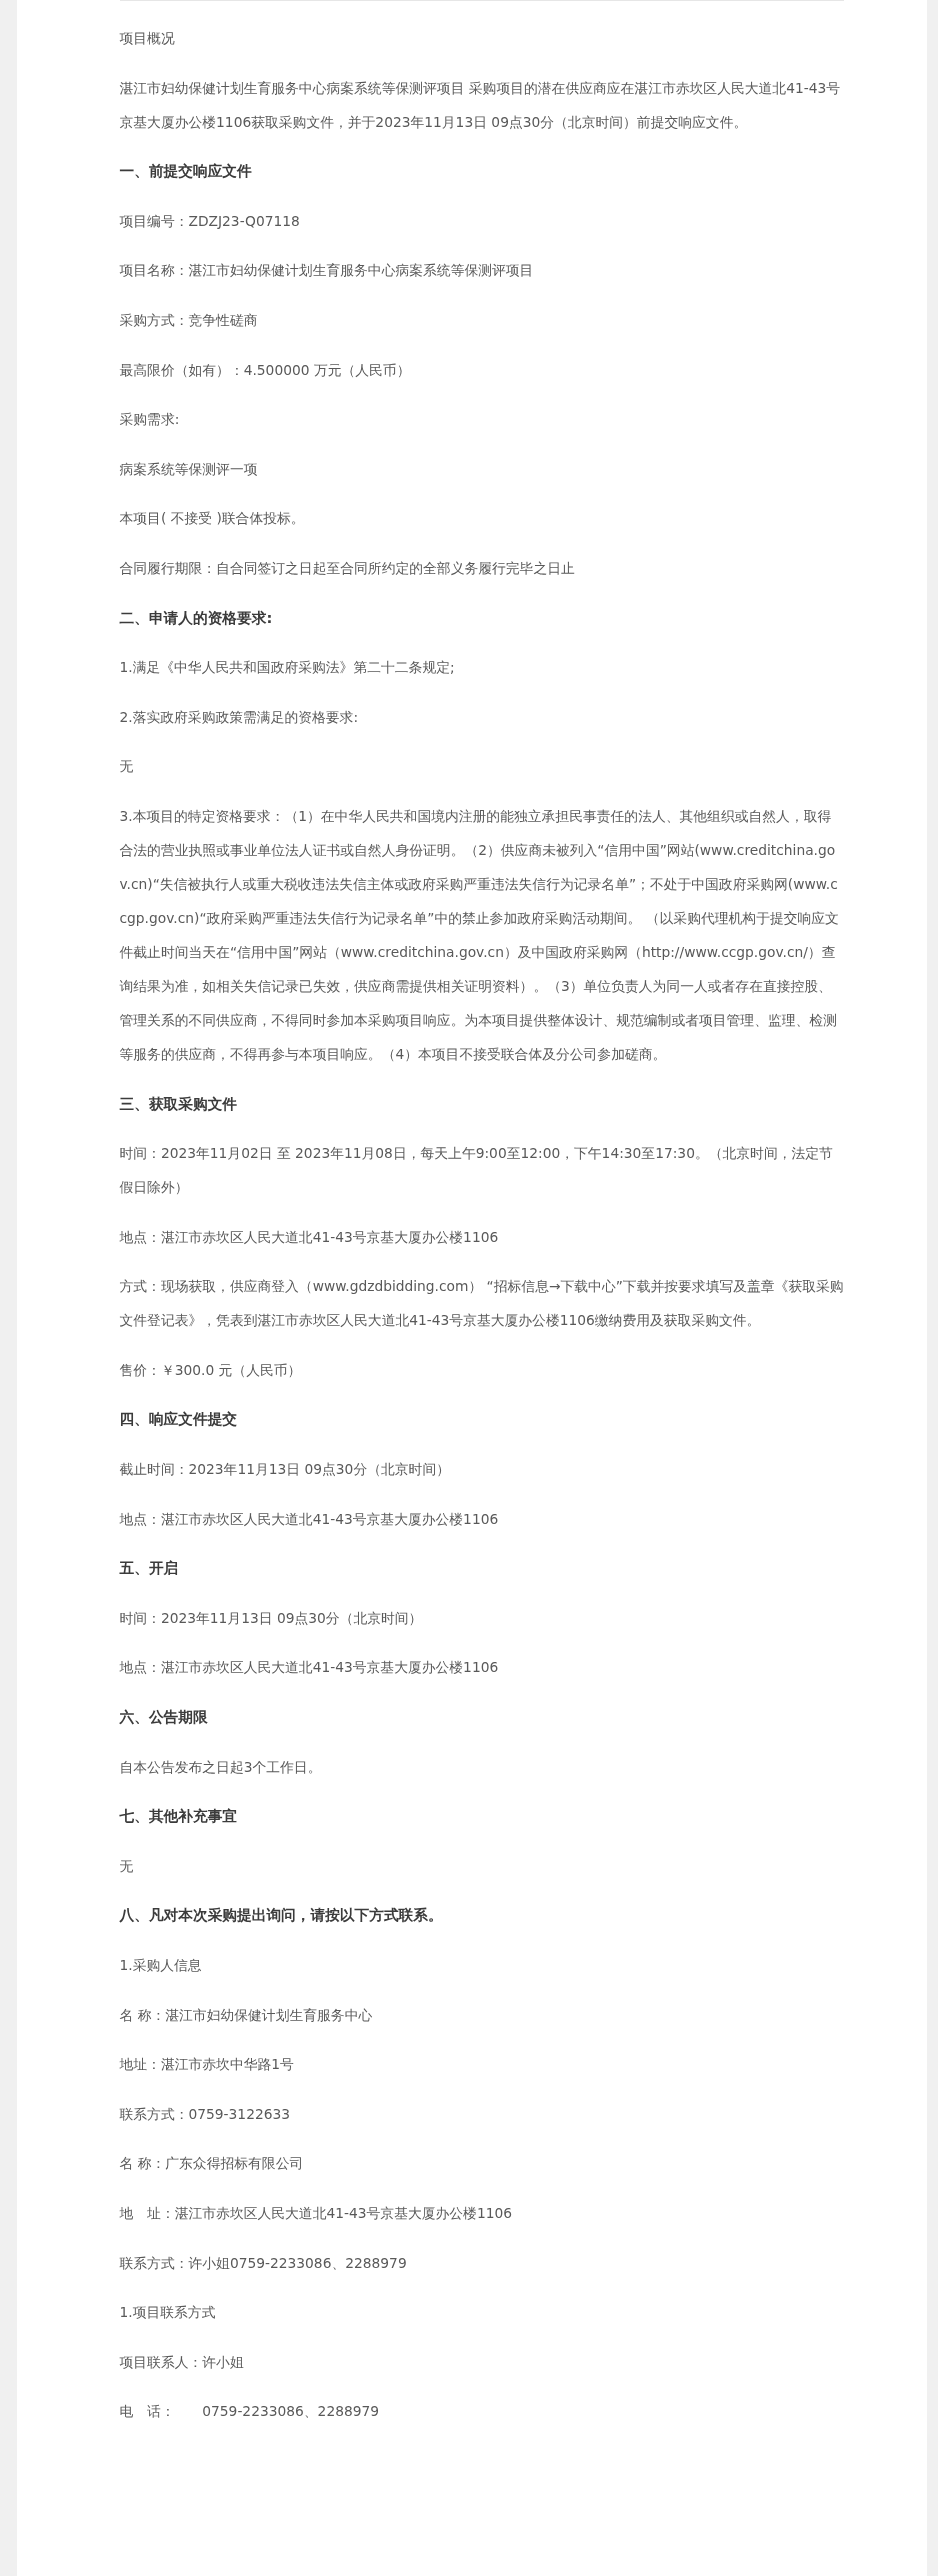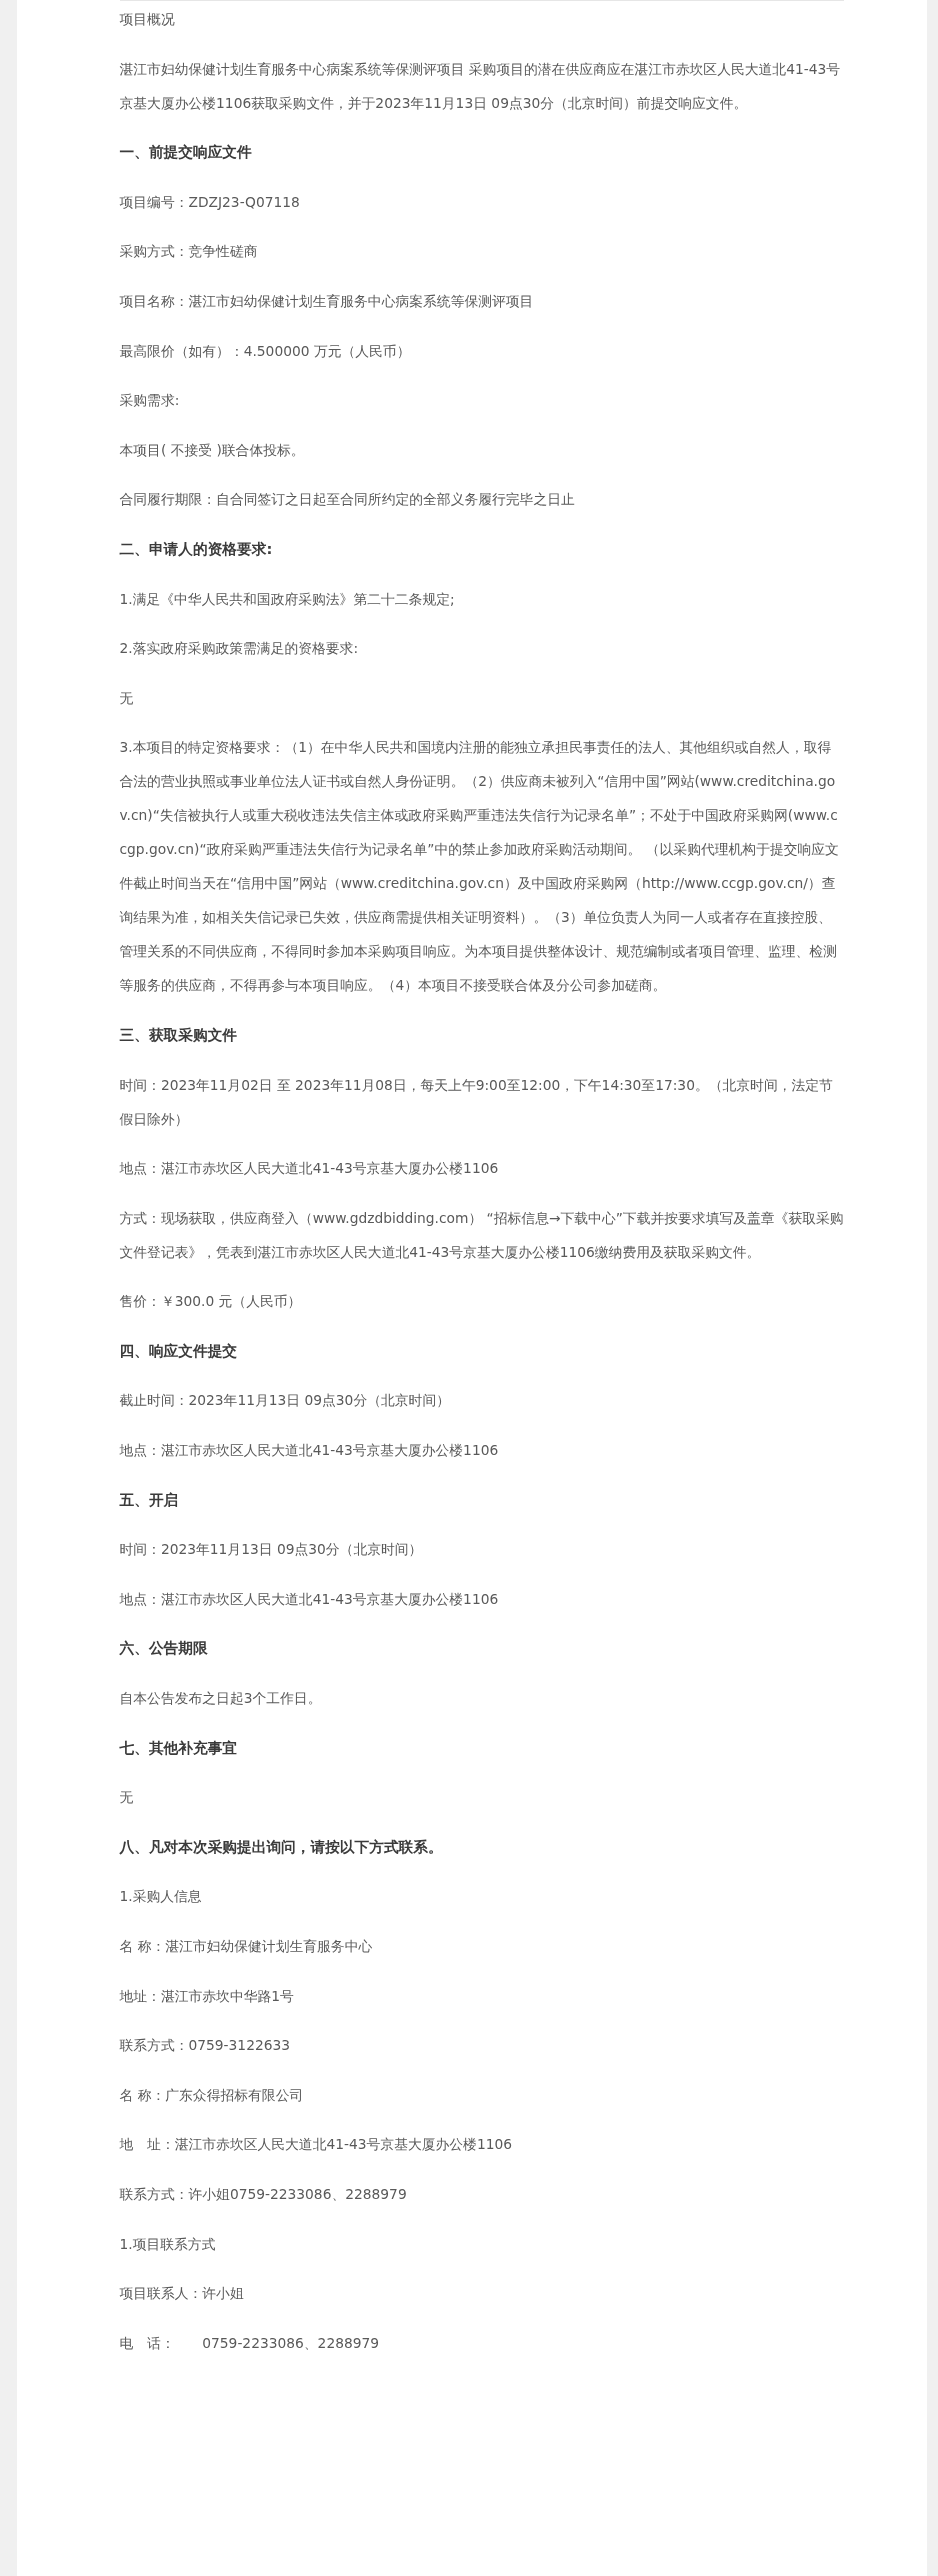--- a/index.html
+++ b/index.html
@@ -18,21 +18,21 @@
   .card{
     background:var(--card);
     margin:0 12px 0 16.5px;
     min-height:2576px;
     box-sizing:border-box;
   }
   .content{
     margin-left:103px;
     margin-right:83px;
     border-top:0.9px solid var(--divider);
-    padding-top:1px;
+    padding-top:20px;
   }
   p.block{
     font-size:13.8px;
     line-height:34px;
     color:var(--body-text);
     margin:0 0 15.6px 0;
     font-weight:normal;
     word-break:break-all;
   }
   p.block.heading{
@@ -44,24 +44,25 @@
 </head>
 <body>
 
 <div class="card">
   <div class="content">
     <div>
         <p class="block">项目概况</p>
         <p class="block">湛江市妇幼保健计划生育服务中心病案系统等保测评项目 采购项目的潜在供应商应在湛江市赤坎区人民大道北41-43号京基大厦办公楼1106获取采购文件，并于2023年11月13日 09点30分（北京时间）前提交响应文件。</p>
         <p class="block heading">一、前提交响应文件</p>
         <p class="block">项目编号：ZDZJ23-Q07118</p>
+        <p class="block">项目名称：湛江市妇幼保健计划生育服务中心病案系统等保测评项目</p>
         <p class="block">采购方式：竞争性磋商</p>
-        <p class="block">项目名称：湛江市妇幼保健计划生育服务中心病案系统等保测评项目</p>
         <p class="block">最高限价（如有）：4.500000 万元（人民币）</p>
         <p class="block">采购需求:</p>
+        <p class="block">病案系统等保测评一项</p>
         <p class="block">本项目( 不接受  )联合体投标。</p>
         <p class="block">合同履行期限：自合同签订之日起至合同所约定的全部义务履行完毕之日止</p>
         <p class="block heading">二、申请人的资格要求:</p>
         <p class="block">1.满足《中华人民共和国政府采购法》第二十二条规定;</p>
         <p class="block">2.落实政府采购政策需满足的资格要求:</p>
         <p class="block">无</p>
         <p class="block">3.本项目的特定资格要求：（1）在中华人民共和国境内注册的能独立承担民事责任的法人、其他组织或自然人，取得合法的营业执照或事业单位法人证书或自然人身份证明。（2）供应商未被列入“信用中国”网站(www.creditchina.gov.cn)“失信被执行人或重大税收违法失信主体或政府采购严重违法失信行为记录名单”；不处于中国政府采购网(www.ccgp.gov.cn)“政府采购严重违法失信行为记录名单”中的禁止参加政府采购活动期间。 （以采购代理机构于提交响应文件截止时间当天在“信用中国”网站（www.creditchina.gov.cn）及中国政府采购网（http://www.ccgp.gov.cn/）查询结果为准，如相关失信记录已失效，供应商需提供相关证明资料）。（3）单位负责人为同一人或者存在直接控股、管理关系的不同供应商，不得同时参加本采购项目响应。为本项目提供整体设计、规范编制或者项目管理、监理、检测等服务的供应商，不得再参与本项目响应。（4）本项目不接受联合体及分公司参加磋商。</p>
         <p class="block heading">三、获取采购文件</p>
         <p class="block">时间：2023年11月02日 至 2023年11月08日，每天上午9:00至12:00，下午14:30至17:30。（北京时间，法定节假日除外）</p>
         <p class="block">地点：湛江市赤坎区人民大道北41-43号京基大厦办公楼1106</p>

